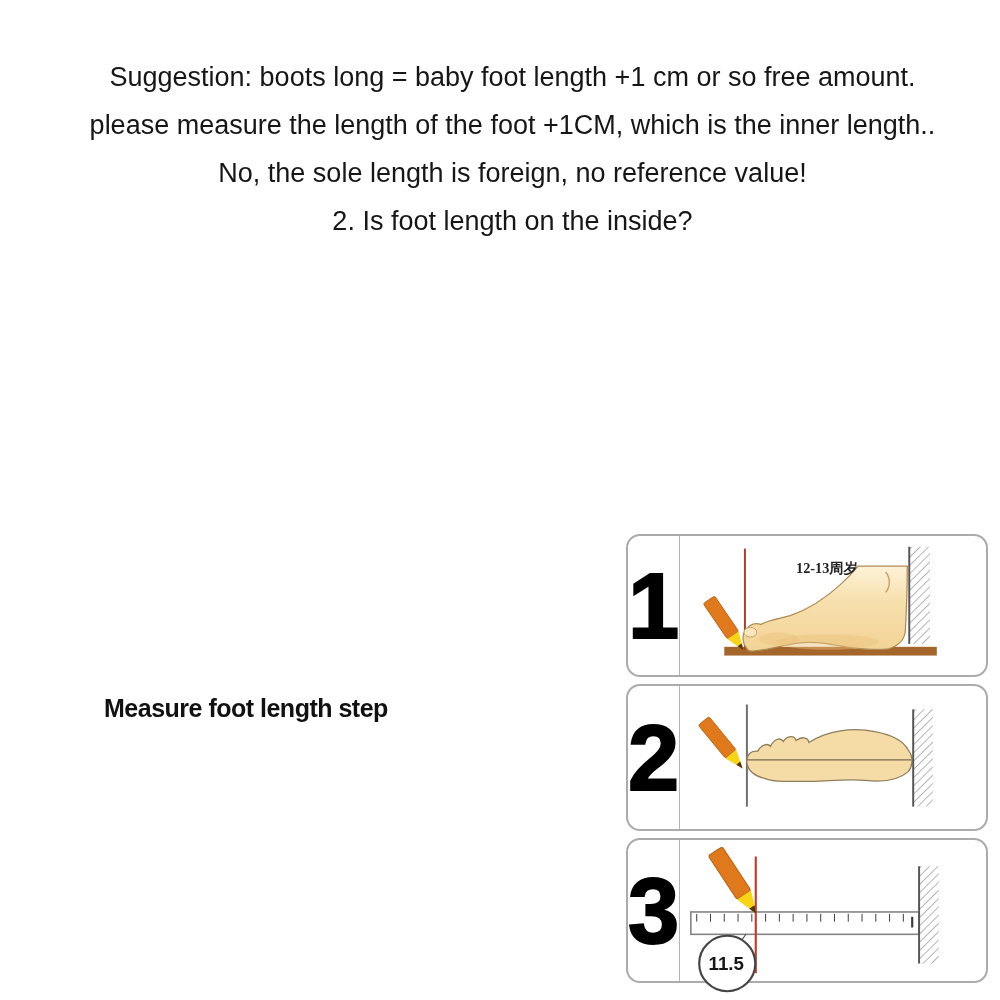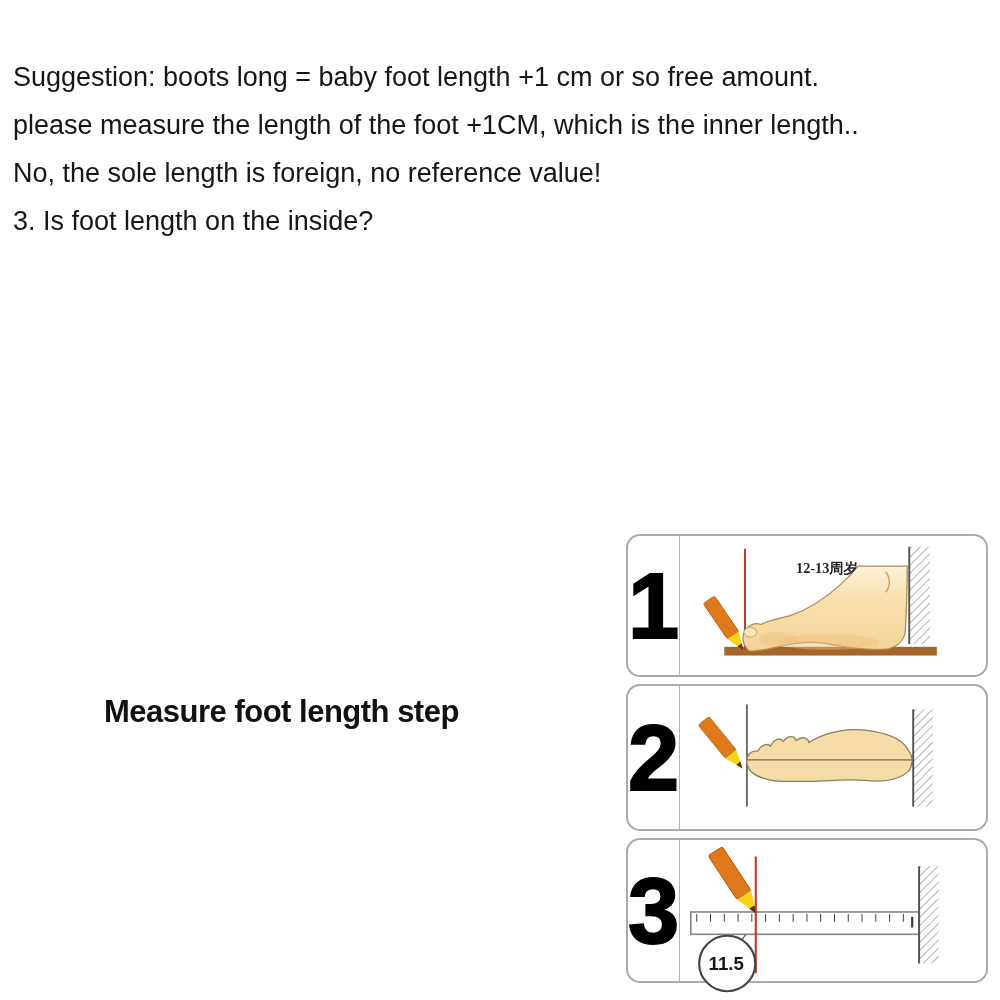--- a/index.html
+++ b/index.html
@@ -1,29 +1,29 @@
 <!DOCTYPE html>
 <html><head>
 <meta charset="utf-8">
 <style>
   html,body{margin:0;padding:0;background:#fff;}
   .page{
     position:relative;width:1000px;height:1000px;background:#ffffff;overflow:hidden;
     font-family:"Liberation Sans",sans-serif;color:#1c1c1c;
   }
   
-  .intro{position:absolute;left:13px;top:53px;width:975px;}
+  .intro{position:absolute;left:25px;top:53px;width:975px;text-align:center;}
   .intro p{
     margin:0;height:48px;line-height:48px;font-size:27px;white-space:pre;
     color:#161616;letter-spacing:0;
   }
   
   .caption{
     position:absolute;left:104px;top:694px;margin:0;
-    font-size:31px;font-weight:bold;letter-spacing:-0.5px;color:#111;
+    font-size:25px;font-weight:bold;letter-spacing:-0.5px;color:#111;
   }
   
   .panel{
     position:absolute;left:626px;width:362px;box-sizing:border-box;
     background:#fff;border:2px solid #ababab;border-radius:14px;
     display:flex;overflow:visible;
   }
   #p1{top:534px;height:143px;}
   #p2{top:684px;height:147px;}
   #p3{top:838px;height:145px;}
@@ -41,21 +41,21 @@
 </style>
 </head>
 <body>
 
 <div class="page">
 
   <section class="intro">
     <p>Suggestion: boots long = baby foot length +1 cm or so free amount.</p>
     <p>please measure the length of the foot +1CM, which is the inner length..</p>
     <p>No, the sole length is foreign, no reference value!</p>
-    <p>3. Is foot length on the inside?</p>
+    <p>2. Is foot length on the inside?</p>
   </section>
 
   <h2 class="caption">Measure foot length step</h2>
 
   <div class="panel" id="p1">
     <div class="numcol">
       <span class="num">1</span>
     </div>
     <svg class="illus" viewBox="0 0 311 143" preserveAspectRatio="none">
       <defs>

